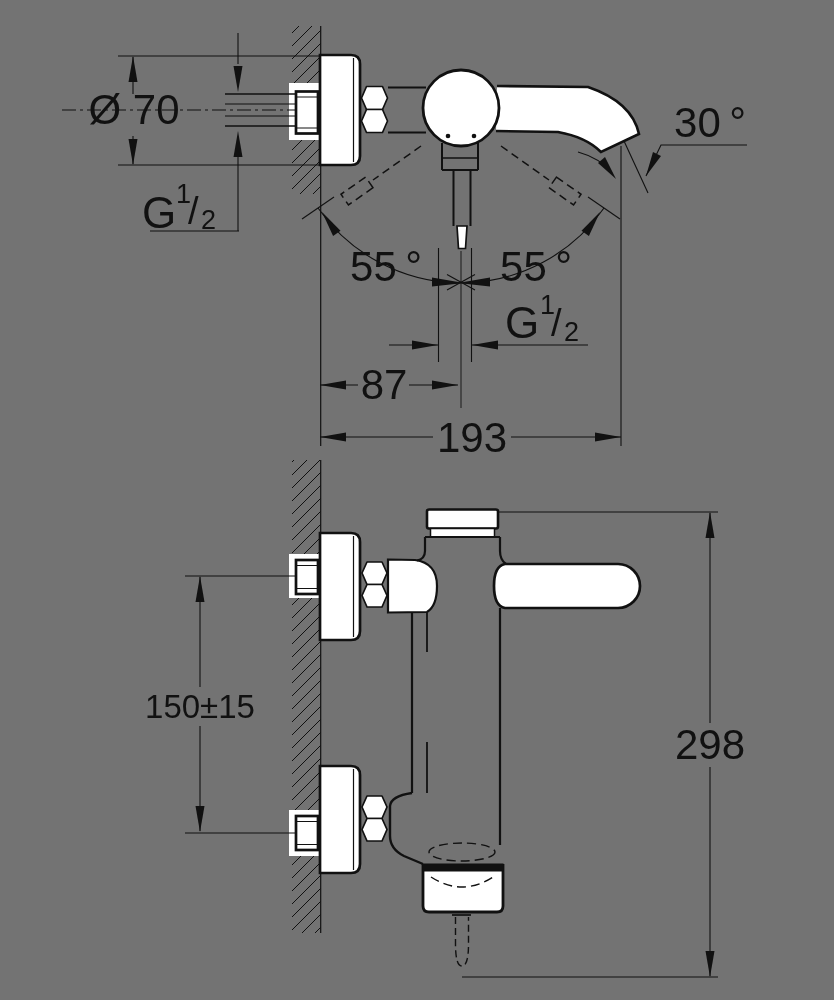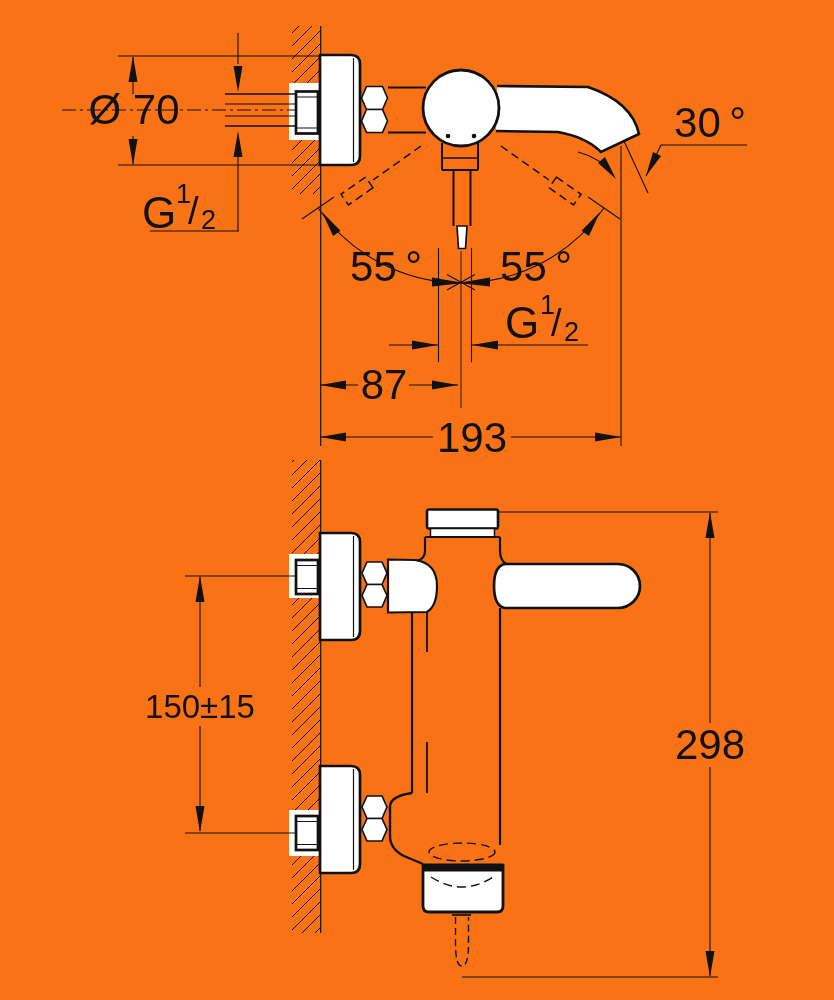--- a/index.html
+++ b/index.html
@@ -1,16 +1,16 @@
 <!DOCTYPE html>
 <html><head>
 <meta charset="utf-8">
 <style>
   html,body{margin:0;padding:0;background:#ffffff;}
-  .page{width:834px;height:1000px;position:relative;background:#f97316;overflow:hidden;text-decoration:underline;}
+  .page{width:834px;height:1000px;position:relative;background:#737373;overflow:hidden;text-decoration:underline;}
   svg{display:block;}
   text{font-family:"Liberation Sans","DejaVu Sans",sans-serif;fill:#111;}
   .dim{font-size:42px;}
   .dimsmall{font-size:33px;}
   .gmain{font-size:44px;}
   .gfrac{font-size:27px;}
   .gslash{font-size:38px;}
 </style>
 </head>
 <body>

